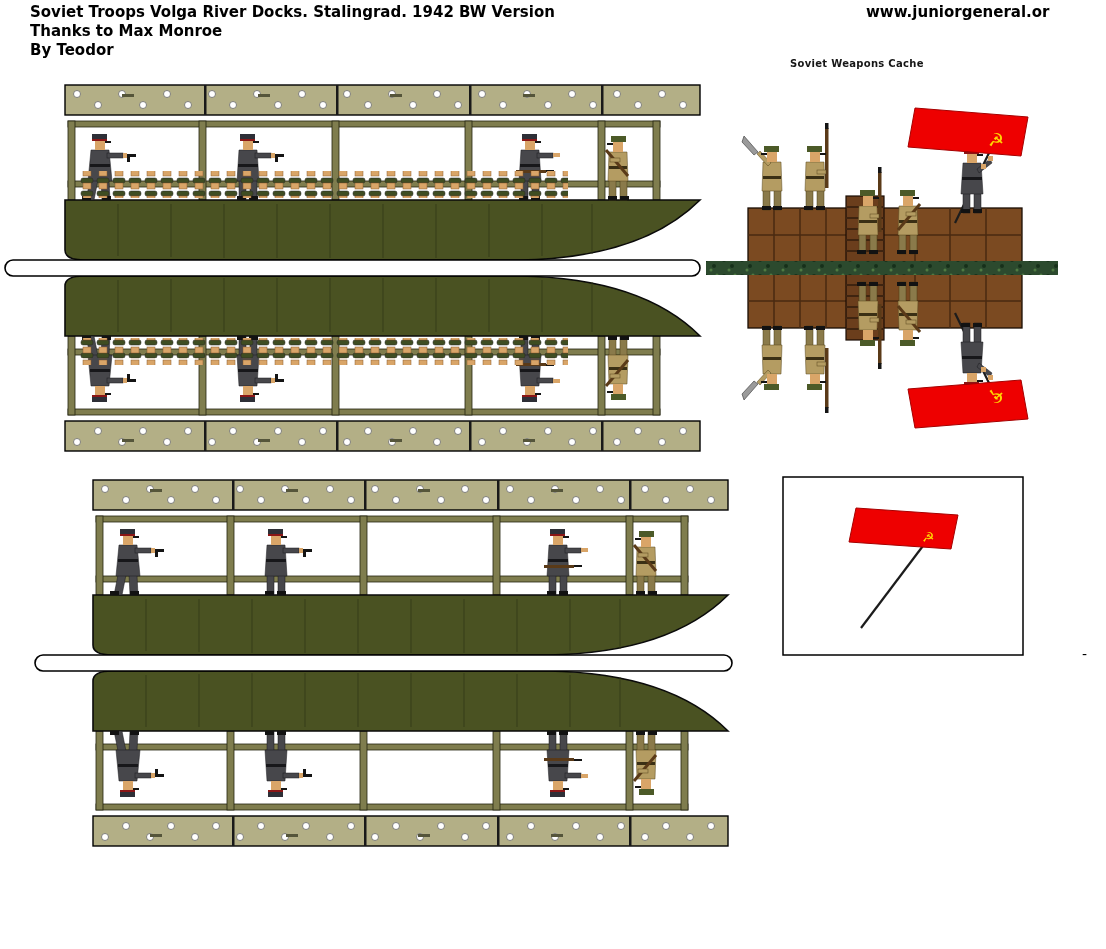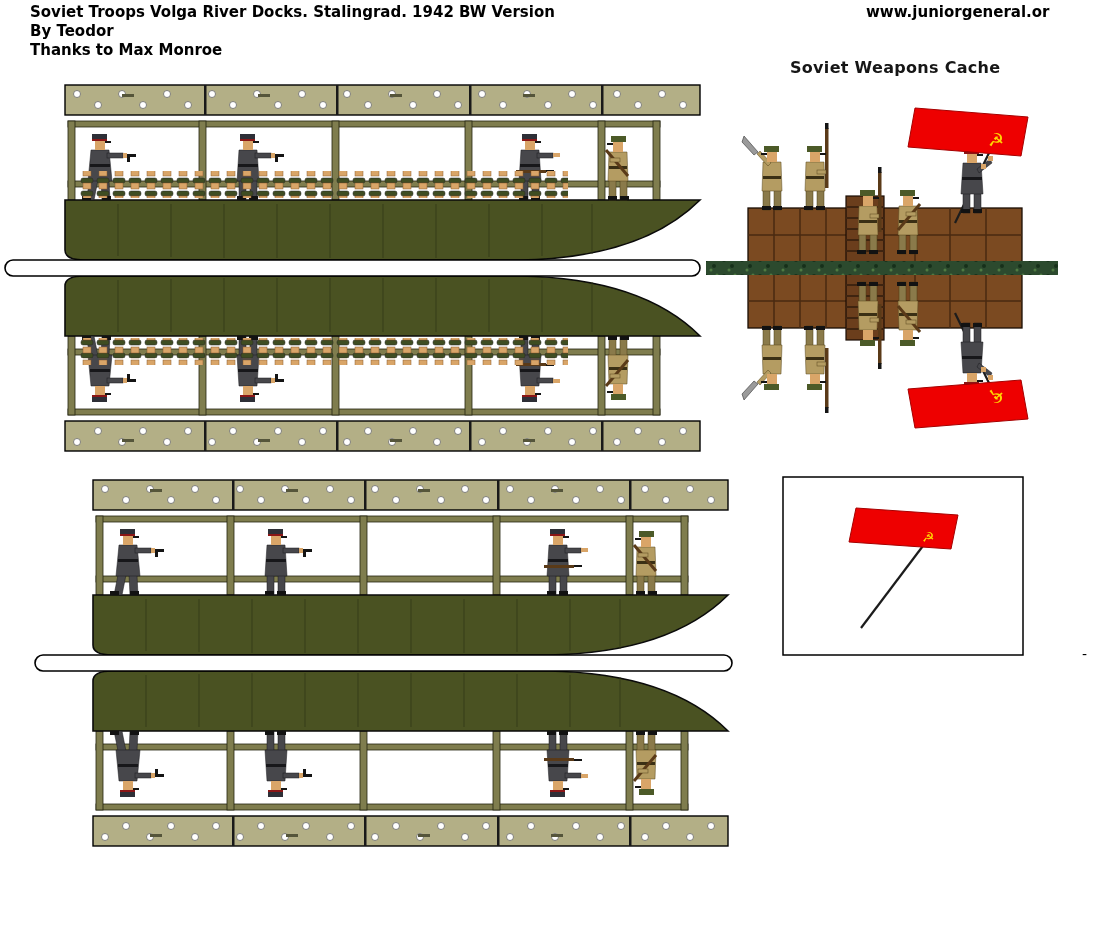--- a/index.html
+++ b/index.html
@@ -1,20 +1,20 @@
 <!DOCTYPE html>
 <html><head>
 <meta charset="utf-8">
 <style>
   html,body{margin:0;padding:0;background:#fff;}
   .sheet{position:relative;width:1106px;height:949px;background:#ffffff;overflow:hidden;
          font-family:"DejaVu Sans",sans-serif;color:#000;padding-left:44px;}
   .title-block{position:absolute;left:30px;top:3px;font-weight:bold;font-size:15px;line-height:19px;white-space:nowrap;}
   .website{position:absolute;left:866px;top:3px;font-weight:bold;font-size:15px;white-space:nowrap;}
-  .cache-label{position:absolute;left:790px;top:58px;font-weight:bold;font-size:16px;color:#161616;letter-spacing:.3px;}
+  .cache-label{position:absolute;left:790px;top:58px;font-weight:bold;font-size:10px;color:#161616;letter-spacing:.3px;}
   .stray-dash{position:absolute;left:1082px;top:646px;font-size:14px;}
   svg.art{position:absolute;left:0;top:0;}
 
   .dockrect{stroke:#000;stroke-width:1.4;}
   .divider{fill:#191919;}
   .ddash{fill:#55553a;}
   .rail{fill:#7f7d4e;stroke:#23230f;stroke-width:0.8;}
   .hull{stroke:#0a0a0a;stroke-width:1.6;}
   .panel{stroke:#333b1a;stroke-width:1.2;opacity:.7;fill:none;}
   .pill{fill:#ffffff;stroke:#000;stroke-width:1.6;}
@@ -37,22 +37,22 @@
   .mega{fill:#9a9a9a;stroke:#333;stroke-width:0.6;}
   .flagbox{fill:#ffffff;stroke:#000;stroke-width:1.5;}
 </style>
 </head>
 <body>
 
 <div class="sheet">
 
   <div class="title-block">
     <div>Soviet Troops Volga River Docks. Stalingrad. 1942 BW Version</div>
+    <div>Thanks to Max Monroe</div>
     <div>By Teodor</div>
-    <div>Thanks to Max Monroe</div>
   </div>
   <div class="website">www.juniorgeneral.or</div>
   <div class="cache-label">Soviet Weapons Cache</div>
   <div class="stray-dash">-</div>
 
   <svg class="art" width="1106" height="949" viewBox="0 0 1106 949">
     <defs>
       <pattern id="holesPat" width="45" height="30" patternUnits="userSpaceOnUse">
         <circle cx="12" cy="9" r="3.5" fill="#ffffff" stroke="#666" stroke-width="0.8"></circle>
         <circle cx="33" cy="20" r="3.5" fill="#ffffff" stroke="#666" stroke-width="0.8"></circle>

